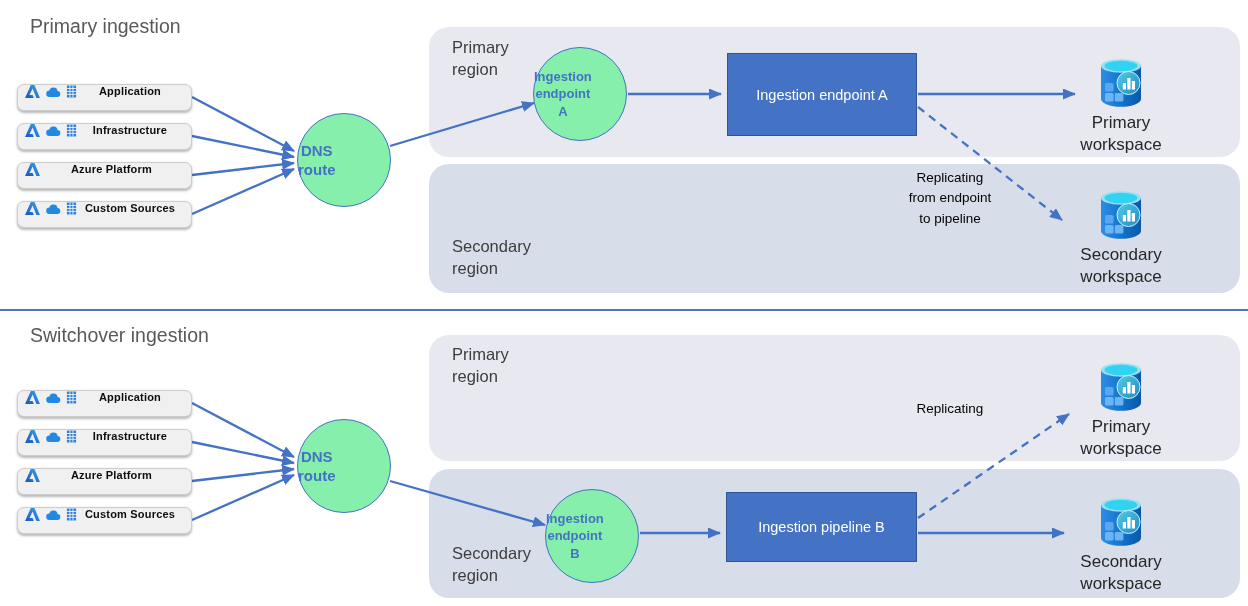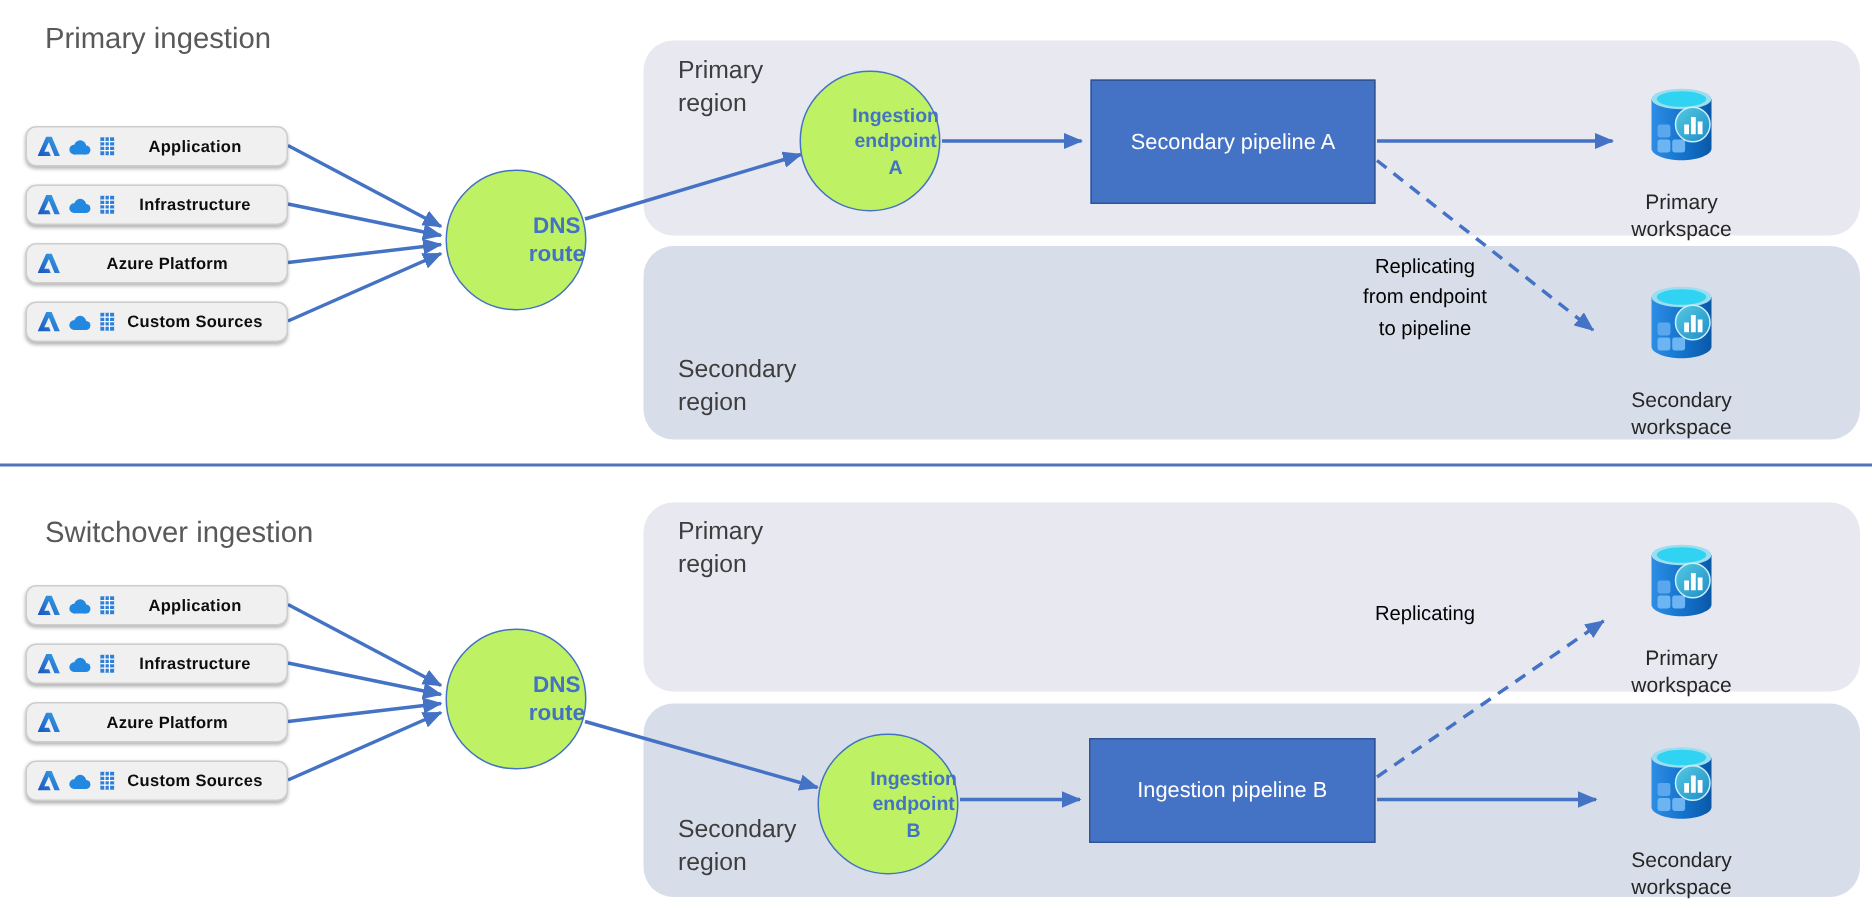--- a/index.html
+++ b/index.html
@@ -5,36 +5,36 @@
   html,body{margin:0;padding:0;background:#fff;}
   .canvas{position:relative;width:1248px;height:606px;background:#ffffff;
           font-family:"Liberation Sans",sans-serif;overflow:hidden;}
   .title{position:absolute;left:30px;font-size:19.5px;color:#595959;z-index:3;margin-top:12px;}
   .divider{position:absolute;left:0;width:1248px;height:2px;background:#4f74bc;z-index:3;}
   .region{position:absolute;border-radius:20px;z-index:0;}
   .region.primary{background:#e8e8f1;}
   .region.secondary{background:#d8dee9;}
   .region-label{position:absolute;font-size:16.5px;color:#3d3d3d;line-height:1.32;width:90px;z-index:3;}
   .arrows{position:absolute;left:0;top:0;z-index:1;}
-  .node-circle{position:absolute;width:94px;height:94px;background:#bef264;border:1.7px solid #4472c4;
-               border-radius:50%;display:flex;align-items:center;justify-content:flex-end;text-align:center;
+  .node-circle{position:absolute;width:94px;height:94px;background:#86efac;border:1.7px solid #4472c4;
+               border-radius:50%;display:flex;align-items:center;justify-content:flex-start;text-align:center;
                color:#4472c4;font-weight:bold;box-sizing:border-box;z-index:2;}
   .dns-text{font-size:15px;line-height:1.3;}
   .ep-text{font-size:13px;line-height:1.32;}
   .pipeline{position:absolute;background:#4472c4;border:1.5px solid #2f5597;color:#ffffff;
             display:flex;align-items:center;justify-content:center;font-size:14.5px;
             box-sizing:border-box;z-index:2;}
   .source{position:absolute;left:17px;width:175px;height:27px;background:#f0f0f0;border:1px solid #cdcdcd;
-          border-radius:7px;box-shadow:0 1.5px 2.5px rgba(0,0,0,0.28);display:flex;align-items:center;
+          border-radius:7px;box-shadow:0 1.5px 2.5px rgba(0,0,0,0.28);display:flex;align-items:flex-start;
           padding:0 8px 0 7px;box-sizing:border-box;z-index:2;}
   .src-icons{display:flex;gap:5px;align-items:center;}
   .src-label{flex:1;text-align:center;font-size:11px;font-weight:bold;color:#0d0d0d;letter-spacing:0.2px;}
   .ws{position:absolute;width:96px;text-align:center;z-index:2;}
   .ws svg{display:block;margin:0 auto;}
-  .ws-label{margin-top:16px;font-size:14px;color:#262626;line-height:1.3;}
+  .ws-label{margin-top:3px;font-size:17px;color:#262626;line-height:1.3;}
   .rep-note{position:absolute;text-align:center;font-size:13.5px;color:#000000;line-height:1.5;z-index:2;}
   .rep-note span{display:block;}
   .ep-text span,.dns-text span{display:block;}
 </style>
 </head>
 <body>
 
 <div class="canvas">
 
   <svg width="0" height="0" style="position:absolute">
@@ -169,21 +169,21 @@
         <span>route</span>
       </div>
   </div>
   <div class="node-circle" style="left:533px;top:47px">
     <div class="ep-text">
         <span>Ingestion</span>
         <span>endpoint</span>
         <span>A</span>
       </div>
   </div>
-  <div class="pipeline" style="left:727px;top:53px;width:190px;height:83px">Secondary pipeline A</div>
+  <div class="pipeline" style="left:727px;top:53px;width:190px;height:83px">Ingestion endpoint A</div>
 
   <div class="ws" style="left:1073px;top:57px">
     <svg width="48" height="52" viewBox="0 0 48 52">
       <path d="M4 9 V42 C4 46.2 13 49.8 24 49.8 C35 49.8 44 46.2 44 42 V9 Z" fill="url(#cyl)"></path>
       <ellipse cx="24" cy="9" rx="20" ry="6.8" fill="#9adef0"></ellipse>
       <ellipse cx="24" cy="9" rx="16.5" ry="5.2" fill="#31d3f2"></ellipse>
       <rect x="8" y="26" width="8.6" height="8.6" rx="1.6" fill="#5aa7ee"></rect>
       <rect x="8" y="36" width="8.6" height="8.6" rx="1.6" fill="#6cb5f2"></rect>
       <rect x="17.8" y="36" width="8.6" height="8.6" rx="1.6" fill="#6cb5f2"></rect>
       <circle cx="31.5" cy="26" r="11.5" fill="url(#chart)" stroke="#cdeef8" stroke-width="1"></circle>
@@ -210,21 +210,21 @@
   </div>
 
   <div class="rep-note" style="left:875px;top:168px;width:150px">
     <span>Replicating</span>
     <span>from endpoint</span>
     <span>to pipeline</span>
   </div>
 
   <div class="divider" style="top:309px"></div>
 
-  <div class="title" style="top:332px">Switchover ingestion</div>
+  <div class="title" style="top:312px">Switchover ingestion</div>
 
   <div class="region primary" style="left:429px;top:335px;width:811px;height:126px"></div>
   <div class="region secondary" style="left:429px;top:469px;width:811px;height:129px"></div>
   <div class="region-label" style="left:452px;top:344px">Primary region</div>
   <div class="region-label" style="left:452px;top:543px">Secondary region</div>
 
   <svg class="arrows" width="1248" height="606">
     <line x1="192" y1="403" x2="294" y2="457" stroke="#4472c4" stroke-width="2.3" marker-end="url(#ah)"></line>
     <line x1="192" y1="442" x2="294" y2="463" stroke="#4472c4" stroke-width="2.3" marker-end="url(#ah)"></line>
     <line x1="192" y1="481" x2="294" y2="469" stroke="#4472c4" stroke-width="2.3" marker-end="url(#ah)"></line>

